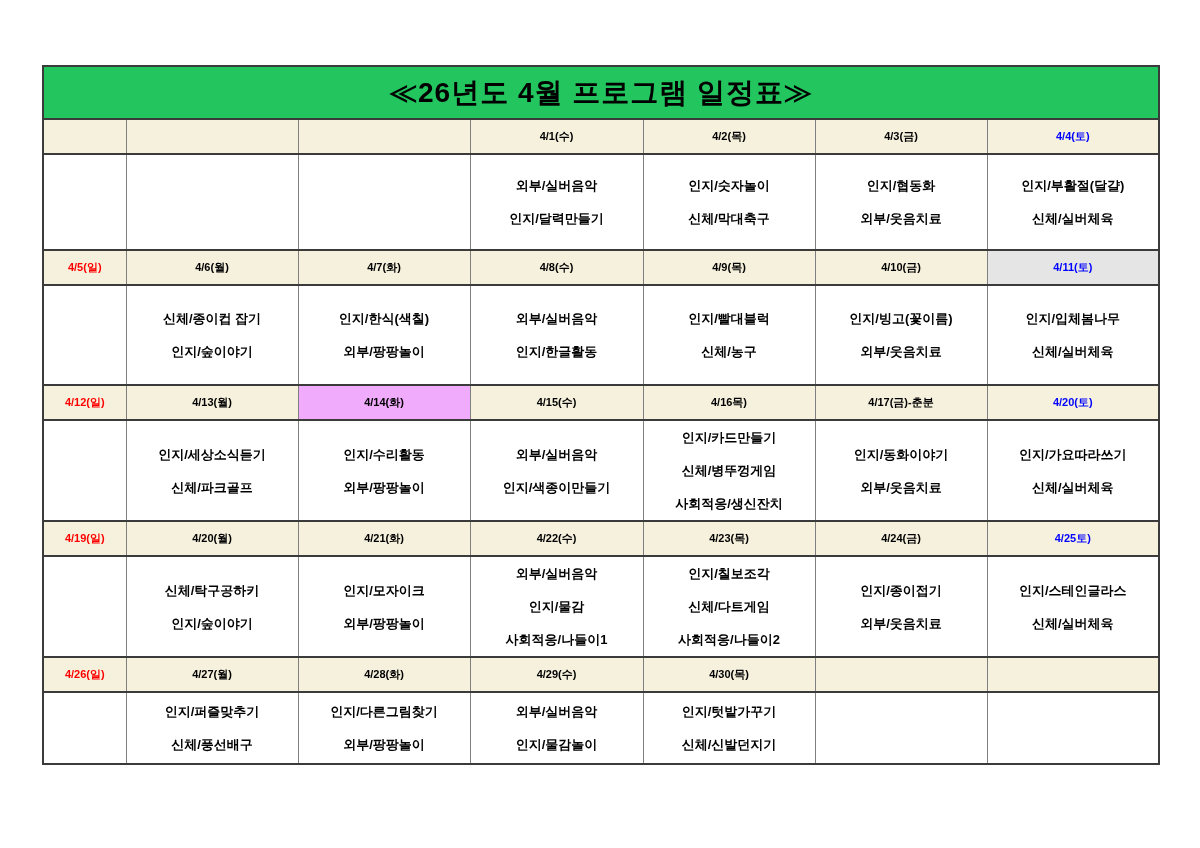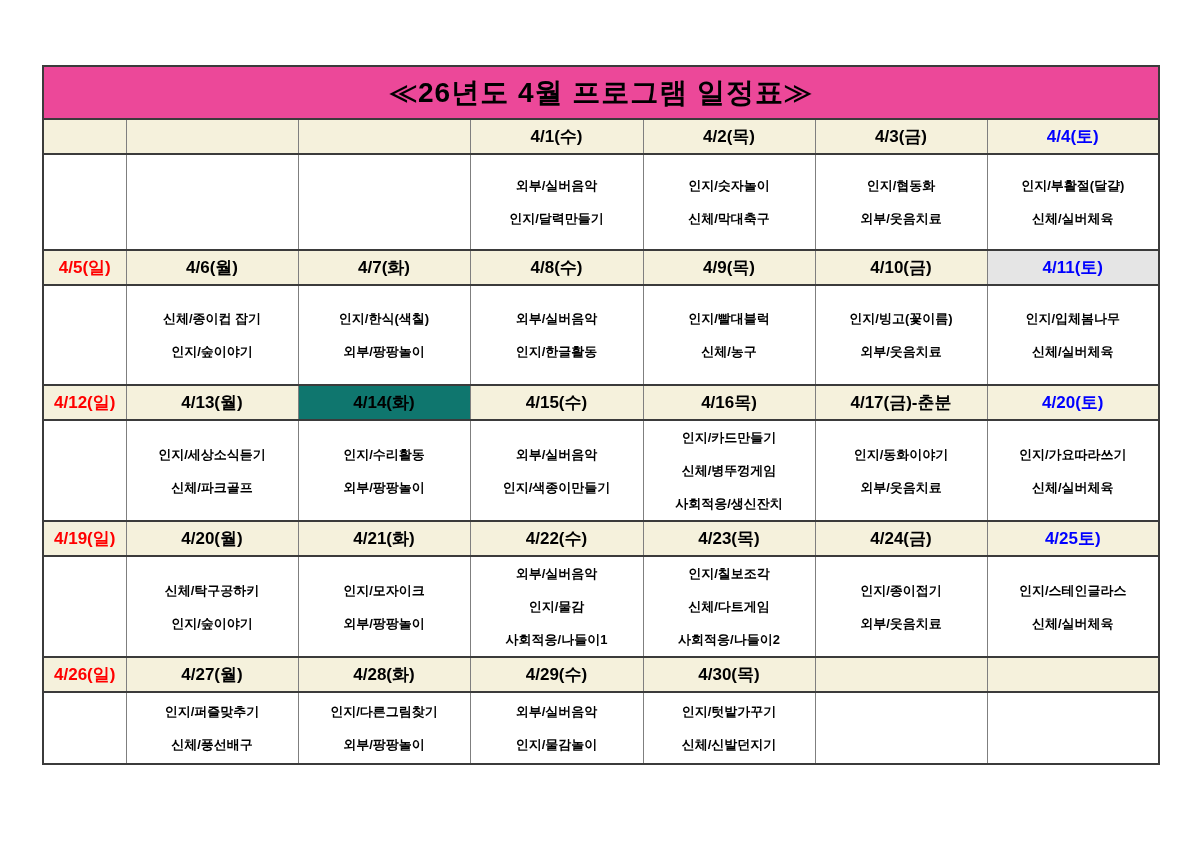--- a/index.html
+++ b/index.html
@@ -33,21 +33,21 @@
   }
   .title-row td {
     height: 51px;
     font-size: 28px;
     letter-spacing: 1px;
     color: #000000;
     border-bottom: 2px solid #3b3b3b;
   }
   .date-row td {
     height: 33px;
-    font-size: 17px;
+    font-size: 11px;
     border-top: 2px solid #3b3b3b;
     border-bottom: 2px solid #3b3b3b;
     text-align: center;
   }
   .act-row td {
     background: #ffffff;
     font-size: 13px;
     line-height: 33px;
     color: #000000;
   }
@@ -61,21 +61,21 @@
       <col style="width:83px">
       <col style="width:172px">
       <col style="width:172px">
       <col style="width:173px">
       <col style="width:172px">
       <col style="width:172px">
       <col style="width:172px">
     </colgroup>
     <tbody>
       <tr class="title-row">
-        <td colspan="7" style="background: #ec4899;">≪26년도 4월  프로그램 일정표≫</td>
+        <td colspan="7" style="background: #22c55e;">≪26년도 4월  프로그램 일정표≫</td>
       </tr>
     </tbody>
     <tbody id="weeks">
         <tr class="date-row">
           <td style="background: rgb(245, 241, 220); color: rgb(0, 0, 0);"></td>
           <td style="background: rgb(245, 241, 220); color: rgb(0, 0, 0);"></td>
           <td style="background: rgb(245, 241, 220); color: rgb(0, 0, 0);"></td>
           <td style="background: rgb(245, 241, 220); color: rgb(0, 0, 0);">4/1(수)</td>
           <td style="background: rgb(245, 241, 220); color: rgb(0, 0, 0);">4/2(목)</td>
           <td style="background: rgb(245, 241, 220); color: rgb(0, 0, 0);">4/3(금)</td>
@@ -134,21 +134,21 @@
             <div>외부/웃음치료</div>
           </td>
           <td>
             <div>인지/입체봄나무</div>
             <div>신체/실버체육</div>
           </td>
         </tr>
         <tr class="date-row">
           <td style="background: rgb(245, 241, 220); color: rgb(255, 0, 0);">4/12(일)</td>
           <td style="background: rgb(245, 241, 220); color: rgb(0, 0, 0);">4/13(월)</td>
-          <td style="background: #0f766e; color: rgb(0, 0, 0);">4/14(화)</td>
+          <td style="background: #f0abfc; color: rgb(0, 0, 0);">4/14(화)</td>
           <td style="background: rgb(245, 241, 220); color: rgb(0, 0, 0);">4/15(수)</td>
           <td style="background: rgb(245, 241, 220); color: rgb(0, 0, 0);">4/16목)</td>
           <td style="background: rgb(245, 241, 220); color: rgb(0, 0, 0);">4/17(금)-춘분</td>
           <td style="background: rgb(245, 241, 220); color: rgb(0, 0, 255);">4/20(토)</td>
         </tr>
         <tr class="act-row" style="height: 97px;">
           <td></td>
           <td>
             <div>인지/세상소식듣기</div>
             <div>신체/파크골프</div>

